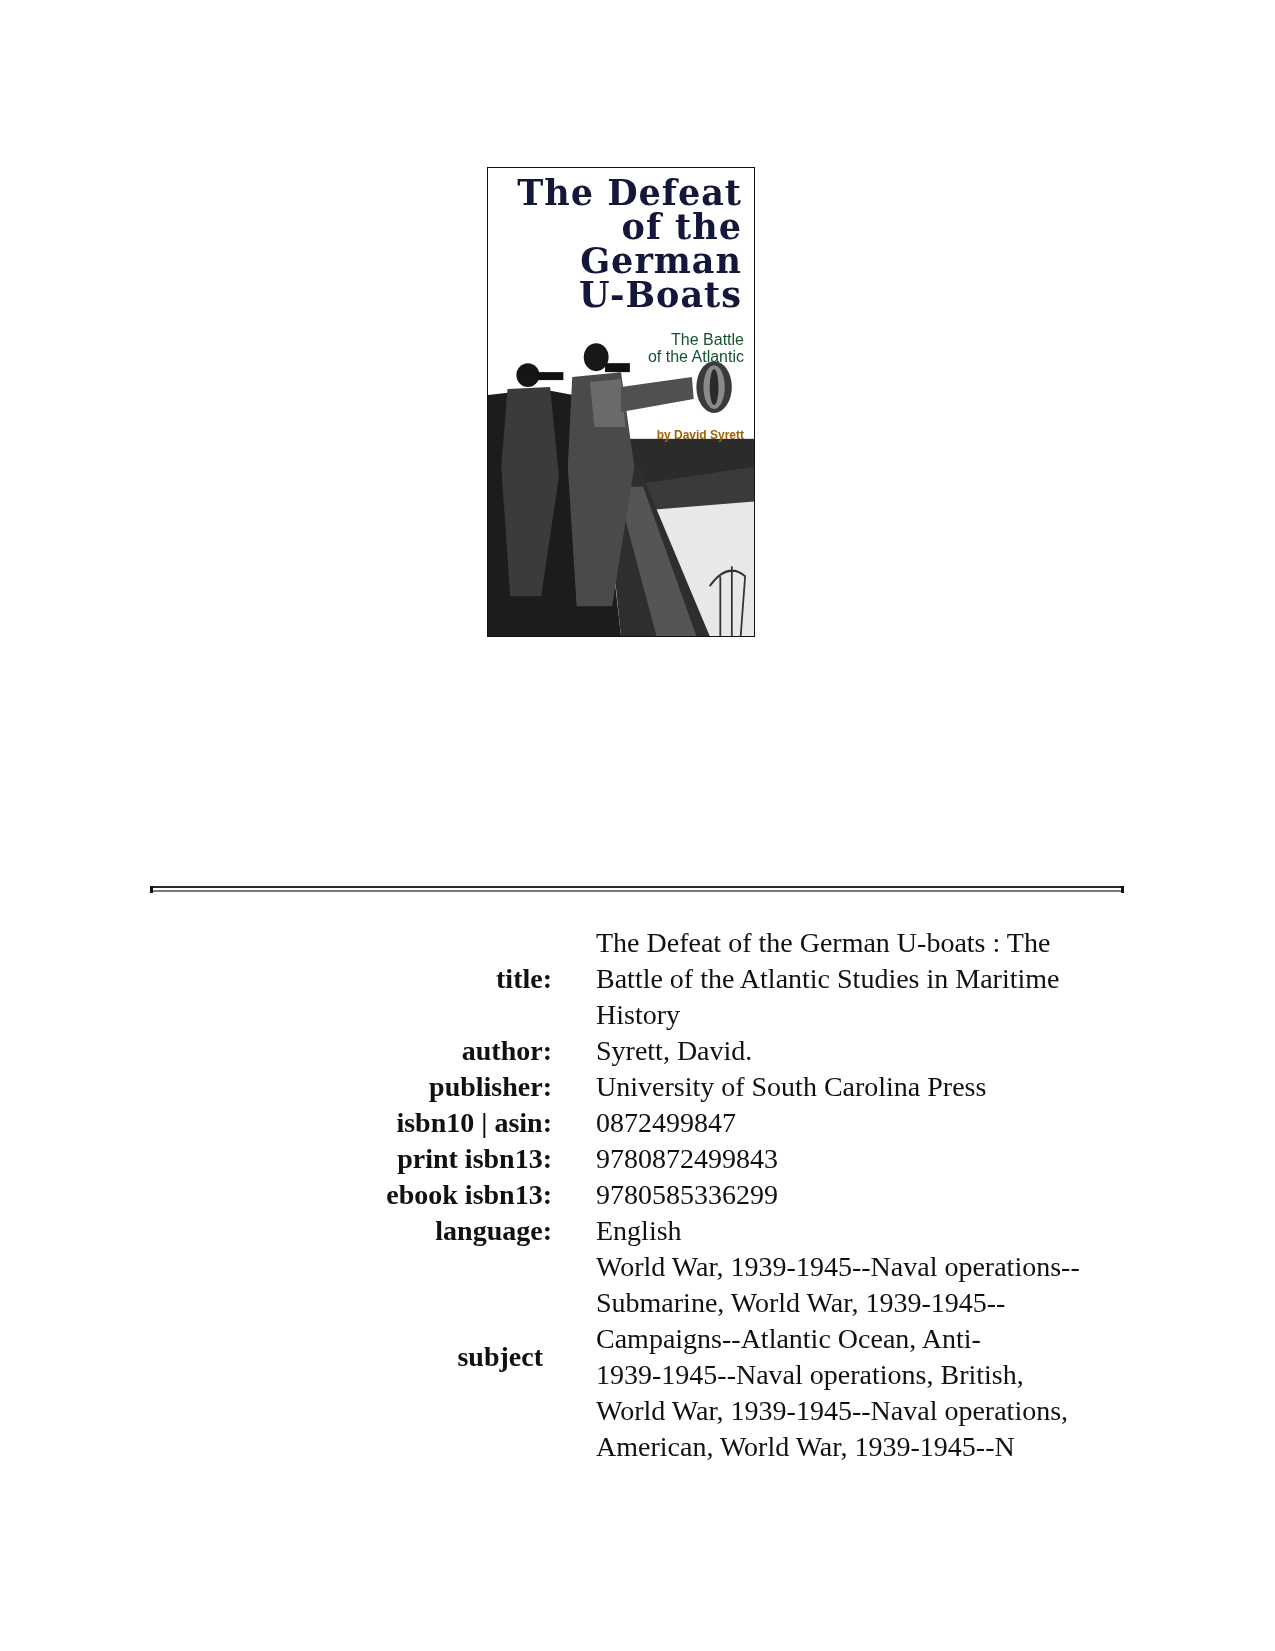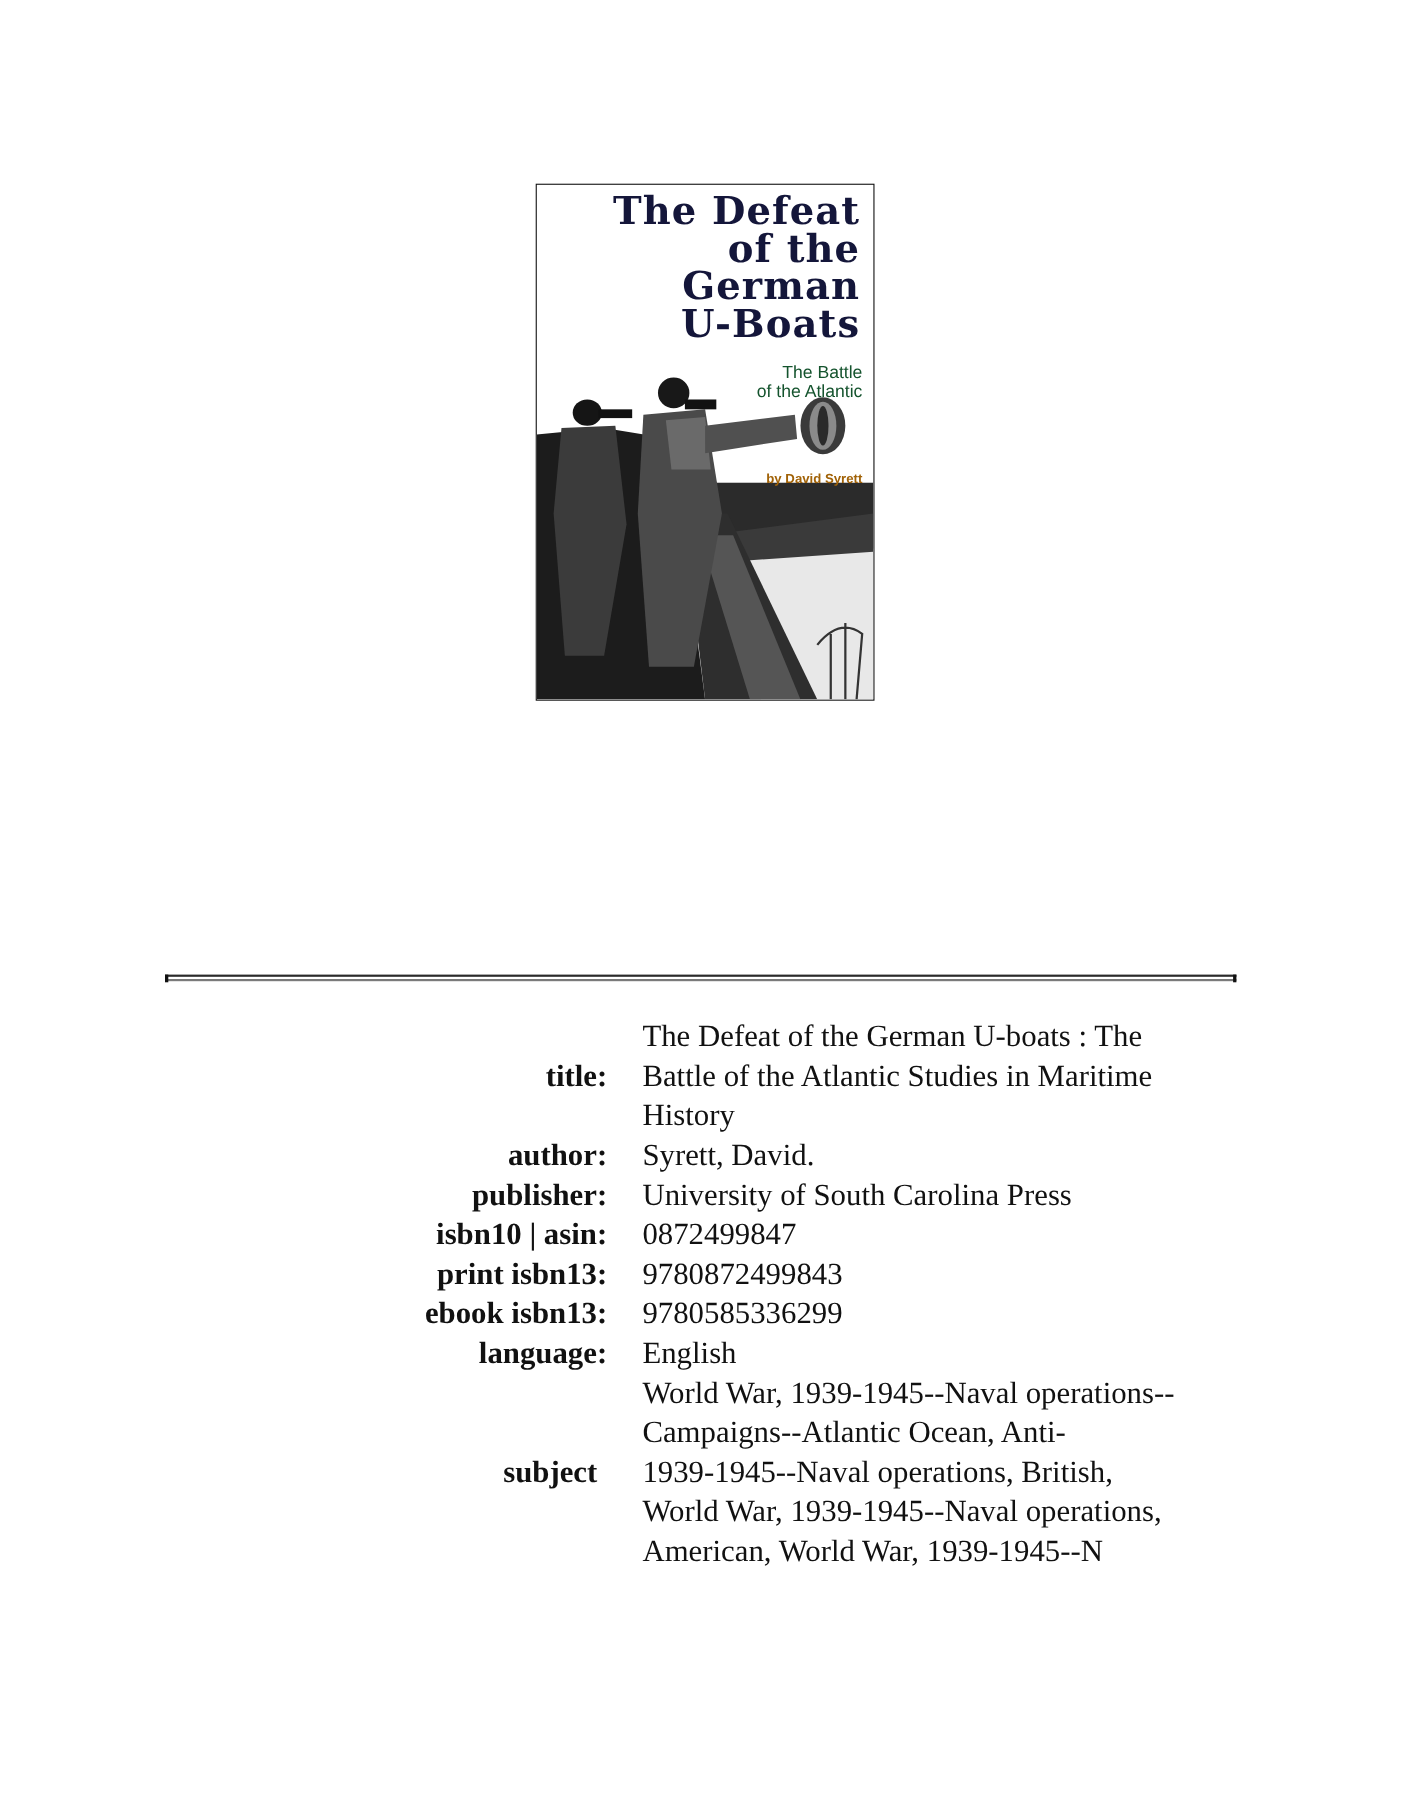--- a/index.html
+++ b/index.html
@@ -1,39 +1,39 @@
 <!DOCTYPE html>
 <html><head>
 <meta charset="utf-8">
 <style>
   html, body { margin:0; padding:0; background:#ffffff; }
   body { width:1275px; height:1651px; position:relative; overflow:hidden;
          font-family:"Liberation Serif", "DejaVu Serif", serif; color:#111; }
-  .cover { position:absolute; left:487px; top:167px; width:308px; height:470px;
+  .cover { position:absolute; left:487px; top:167px; width:268px; height:470px;
            border:1.5px solid #111; background:#fff; overflow:hidden; box-sizing:border-box; }
   .cover-title { position:absolute; right:12px; top:8px; text-align:right;
                  font-family:"DejaVu Serif", serif; font-weight:bold; color:#14163a;
                  font-size:35px; line-height:34px; letter-spacing:1px; }
   .cover-title div { white-space:nowrap; }
   .cover-sub { position:absolute; right:10px; top:163px; text-align:right;
                font-family:"Liberation Sans", sans-serif; font-size:16px; line-height:17px; color:#14532d; }
   .cover-by { position:absolute; right:10px; top:260px; font-family:"Liberation Sans", sans-serif;
               font-weight:bold; font-size:12px; color:#a16207; }
   .cover-art { position:absolute; left:0; top:0; width:100%; height:100%; }
   .rule { position:absolute; left:150px; width:974px; top:886px; height:6px; }
   .rule .l1 { position:absolute; left:0; right:0; top:0; height:2px; background:#2a2a2a; }
   .rule .l2 { position:absolute; left:0; right:0; top:4px; height:2px; background:#7a7a7a; }
   .rule .capl { position:absolute; left:0; top:0; width:3px; height:7px; background:#111; }
   .rule .capr { position:absolute; right:0; top:0; width:3px; height:7px; background:#111; }
   .meta { position:absolute; left:0; top:925px; width:1275px; font-size:28px; line-height:36px; }
   .row { display:flex; }
   .lbl { width:552px; text-align:center; font-weight:bold; display:flex; align-items:center;
          justify-content:flex-end; padding-right:0; box-sizing:border-box; }
   .lbl.subj { padding-right:9px; }
-  .val { margin-left:32px; width:520px; }
+  .val { margin-left:44px; width:520px; }
   .val div { white-space:nowrap; }
 </style>
 </head>
 <body>
 
 <div class="cover">
   <svg class="cover-art" viewBox="0 0 300 470" preserveAspectRatio="none">
 
     <rect x="0" y="272" width="300" height="60" fill="#2b2b2b"></rect>
     <path d="M140 332 L300 332 L300 470 L200 470 Z" fill="#e8e8e8"></path>
@@ -110,19 +110,20 @@
     <div class="val">9780585336299</div>
   </div>
   <div class="row">
     <div class="lbl">language:</div>
     <div class="val">English</div>
   </div>
   <div class="row">
     <div class="lbl subj">subject</div>
     <div class="val">
       <div>World War, 1939-1945--Naval operations--</div>
+      <div>Submarine, World War, 1939-1945--</div>
       <div>Campaigns--Atlantic Ocean, Anti-</div>
       <div>1939-1945--Naval operations, British,</div>
       <div>World War, 1939-1945--Naval operations,</div>
       <div>American, World War, 1939-1945--N</div>
     </div>
   </div>
 </div>
 
 </body></html>

